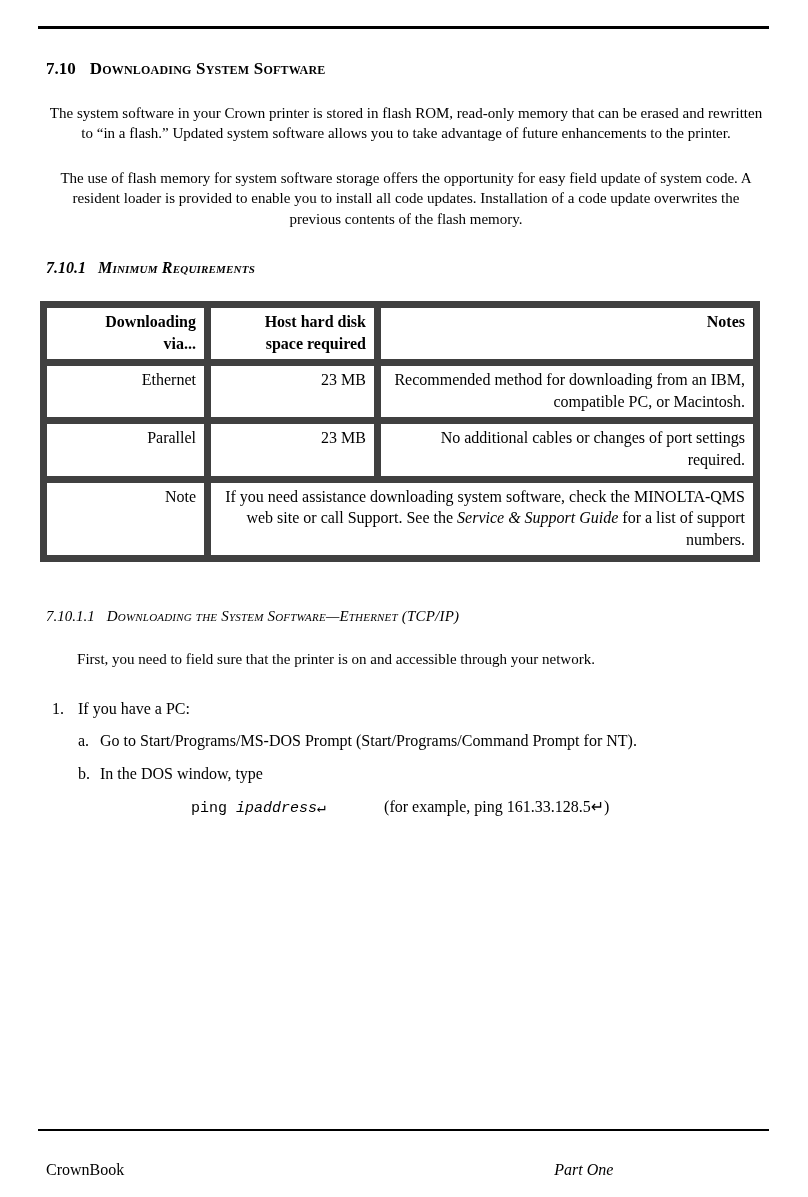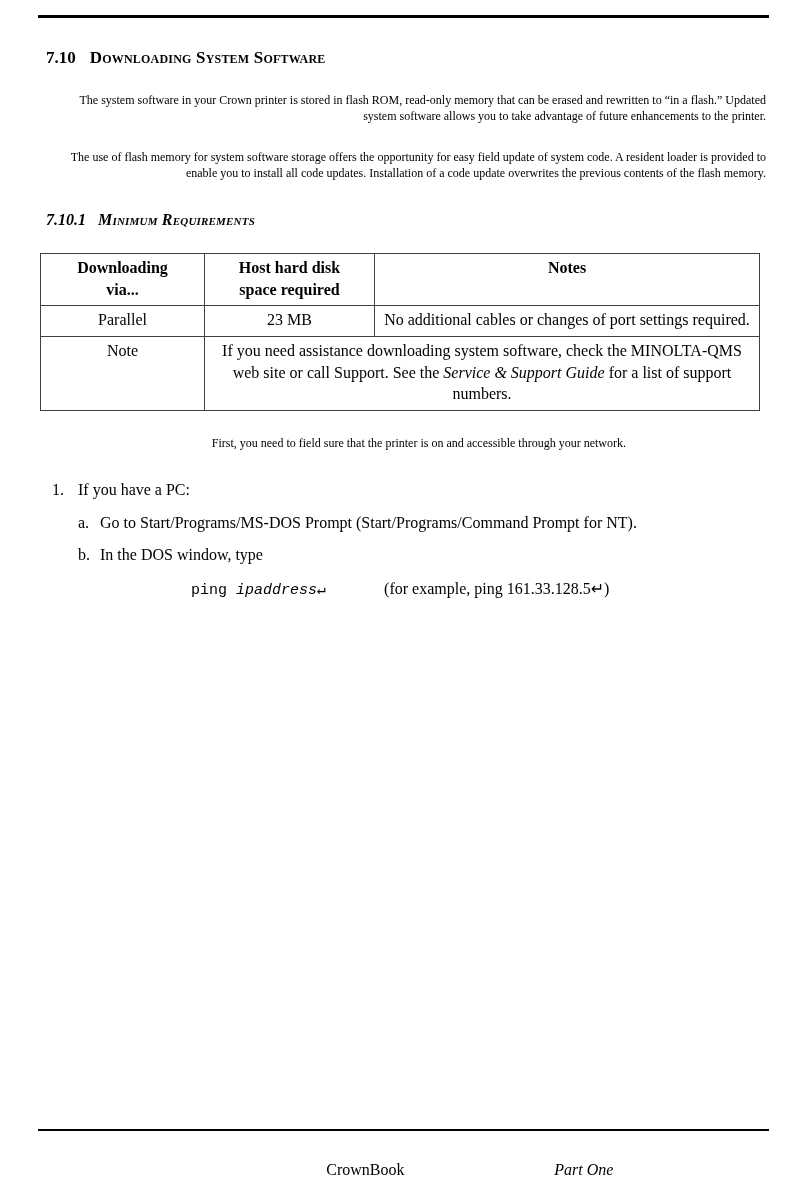--- a/index.html
+++ b/index.html
@@ -5,48 +5,48 @@
   * { margin: 0; padding: 0; box-sizing: border-box; }
   html, body { background: #ffffff; }
   body {
     width: 808px; height: 1197px;
     font-family: "Liberation Serif", serif;
     color: #000;
   }
   .page {
     position: relative;
     width: 808px; height: 1197px;
-    padding: 15px 42px 0 46px;
+    padding: 26px 42px 0 46px;
     overflow: hidden;
   }
   .rule { background: #000; }
   .top-rule { height: 3px; width: 731px; margin-left: -8px; }
   .h-section { margin-top: 30px; font-size: 17px; font-weight: bold; }
   .h-section .h-num { margin-right: 14px; }
   .sc { font-variant: small-caps; letter-spacing: 0.2px; }
   .para {
     margin-top: 24px;
-    font-size: 12px;
+    font-size: 15px;
     line-height: 1.36;
-    text-align: right;
+    text-align: center;
   }
   .h-sub { margin-top: 30px; font-size: 16px; font-weight: bold; font-style: italic; }
   .h-sub .h-num { margin-right: 12px; }
   .req-table {
     margin-top: 24px;
     border-collapse: collapse;
     width: 720px;
     margin-left: -6px;
     font-size: 16px;
   }
   .req-table th, .req-table td {
-    border: 1px solid #404040;
+    border: 7px solid #404040;
     padding: 3px 8px 5px 8px;
     vertical-align: top;
-    text-align: center;
+    text-align: right;
     line-height: 1.35;
   }
   .req-table th { font-weight: bold; white-space: pre-line; }
   .col-via { width: 164px; }
   .col-disk { width: 170px; }
   .ital { font-style: italic; }
   .h-subsub {
     margin-top: 46px;
     font-size: 15px;
     font-weight: normal;
@@ -70,21 +70,21 @@
   .mono { font-family: Liberation Mono, monospace; font-size: 15px; }
   .example { font-family: "Liberation Serif", serif; margin-left: 58px; text-align: center; }
   .footer-block { position: absolute; left: 38px; right: 39px; bottom: 18px; }
   .bottom-rule { height: 2px; width: 100%; }
   .footer-row {
     display: flex;
     margin-top: 30px;
     font-size: 16px;
     padding: 0 6px 0 8px;
   }
-  .footer-row .f-left { flex: 1; text-align: right; }
+  .footer-row .f-left { flex: 1; text-align: left; }
   .footer-row .f-center { flex: 1; text-align: center; font-style: italic; }
   .footer-row .f-right { flex: 1; text-align: right; }
 </style>
 </head>
 <body>
 
 <div class="page">
 
   <div class="rule top-rule"></div>
 
@@ -103,31 +103,39 @@
   <table class="req-table">
     <tbody>
         <tr>
       <th class="col-via">Downloading
 via...</th>
       <th class="col-disk">Host hard disk
 space required</th>
       <th>Notes</th>
     </tr>
     <tr>
+      <td>Ethernet</td>
+      <td>23 MB</td>
+      <td>Recommended method for downloading from an IBM, compatible PC, or Macintosh.</td>
+    </tr>
+    <tr>
       <td>Parallel</td>
       <td>23 MB</td>
       <td>No additional cables or changes of port settings required.</td>
     </tr>
     <tr>
       <td>Note</td>
       <td colspan="2"><span>If you need assistance downloading system software, check the MINOLTA-QMS web site or call Support.  See the </span><span class="ital">Service &amp; Support Guide</span><span> for a list of support numbers.</span></td>
     </tr>
   </tbody>
     </table>
 
+  <h3 class="h-subsub">
+    <span class="h-num">7.10.1.1</span><span class="sc">Downloading the System Software—Ethernet (TCP/IP)</span>
+  </h3>
 
   <p class="para narrow">First, you need to field sure that the printer is on and accessible through your network.</p>
 
   <div class="list">
     <div class="li li-1">
       <span class="marker">1.</span>
       <span>If you have a PC:</span>
     </div>
     <div class="li li-2">
       <span class="marker">a.</span>

